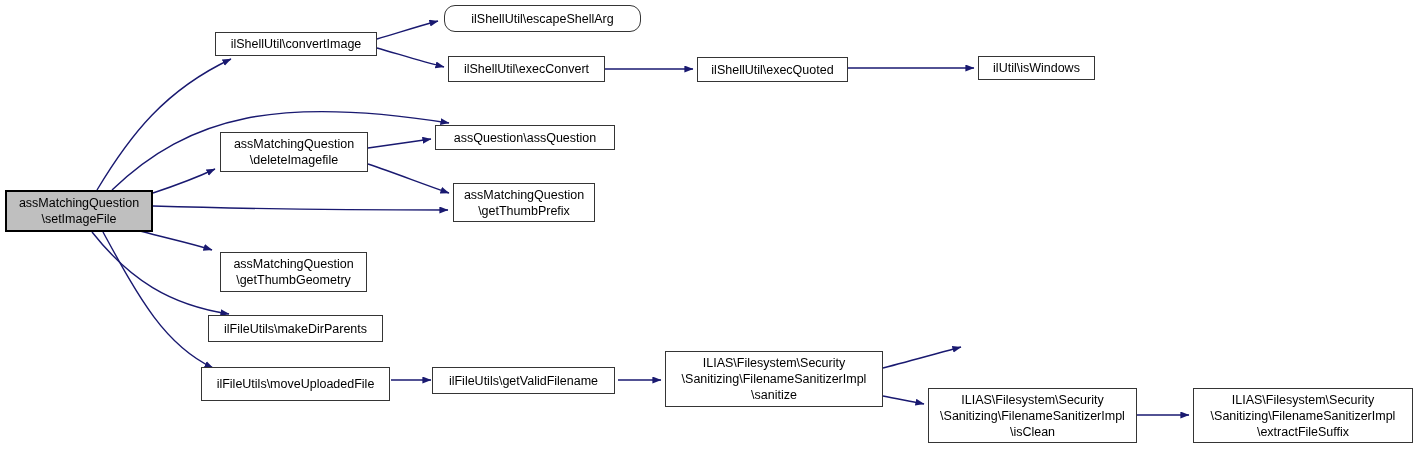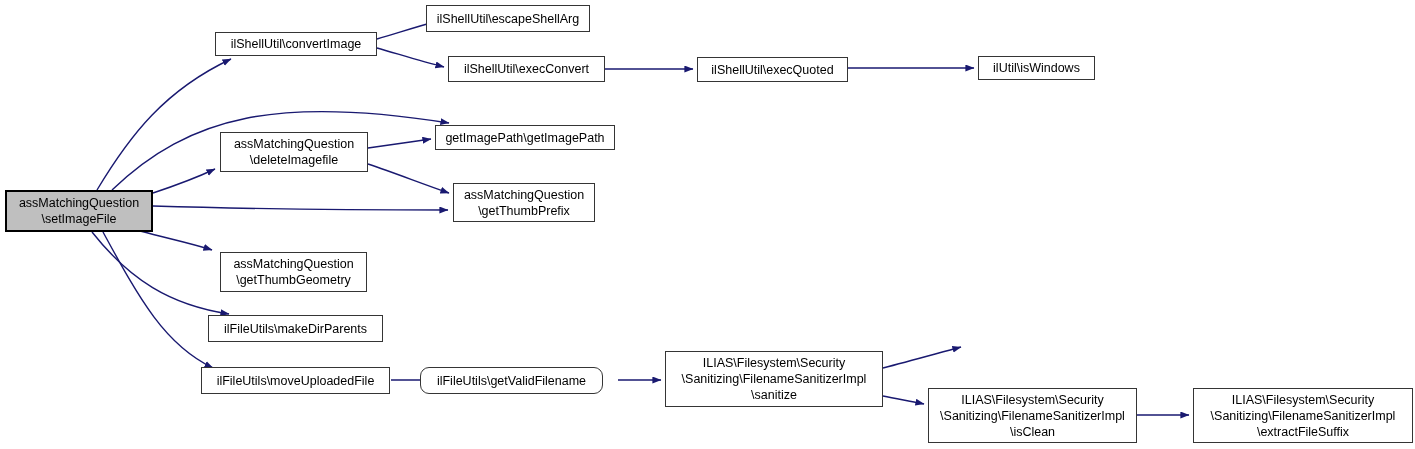--- a/index.html
+++ b/index.html
@@ -73,44 +73,44 @@
       <path marker-end="url(#arrow)" d="M 883 396 C 897 399, 910 401, 924 404"></path>
       <path marker-end="url(#arrow)" d="M 1137 415 L 1189 415"></path>
     </g>
   </svg>
 
   <div class="node highlight" style="left:5px;   top:190px; width:148px; height:42px;">assMatchingQuestion
 \setImageFile</div>
 
   <div class="node" style="left:215px;  top:32px;  width:162px; height:24px;text-align:right;">ilShellUtil\convertImage</div>
 
-  <div class="node" style="left:426px;  top:5px;   width:164px; height:27px;">ilShellUtil\escapeShellArg</div>
+  <div class="node" style="left:444px;  top:5px;   width:197px; height:27px;border-radius:11px;">ilShellUtil\escapeShellArg</div>
 
   <div class="node" style="left:448px;  top:56px;  width:157px; height:26px;">ilShellUtil\execConvert</div>
 
   <div class="node" style="left:978px;  top:56px;  width:117px; height:24px;">ilUtil\isWindows</div>
 
   <div class="node" style="left:697px;  top:57px;  width:151px; height:25px;">ilShellUtil\execQuoted</div>
 
   <div class="node" style="left:220px;  top:132px; width:148px; height:40px;">assMatchingQuestion
 \deleteImagefile</div>
 
-  <div class="node" style="left:435px;  top:125px; width:180px; height:25px;">getImagePath\getImagePath</div>
+  <div class="node" style="left:435px;  top:125px; width:180px; height:25px;">assQuestion\assQuestion</div>
 
   <div class="node" style="left:453px;  top:183px; width:142px; height:39px;">assMatchingQuestion
 \getThumbPrefix</div>
 
   <div class="node" style="left:220px;  top:252px; width:147px; height:40px;">assMatchingQuestion
 \getThumbGeometry</div>
 
   <div class="node" style="left:208px;  top:315px; width:175px; height:27px;">ilFileUtils\makeDirParents</div>
 
-  <div class="node" style="left:201px;  top:367px; width:189px; height:27px;">ilFileUtils\moveUploadedFile</div>
+  <div class="node" style="left:201px;  top:367px; width:189px; height:34px;">ilFileUtils\moveUploadedFile</div>
 
-  <div class="node" style="left:420px;  top:367px; width:183px; height:27px;border-radius:9px;">ilFileUtils\getValidFilename</div>
+  <div class="node" style="left:432px;  top:367px; width:183px; height:27px;">ilFileUtils\getValidFilename</div>
 
   <div class="node" style="left:665px;  top:351px; width:218px; height:56px;">ILIAS\Filesystem\Security
 \Sanitizing\FilenameSanitizerImpl
 \sanitize</div>
 
 
   <div class="node" style="left:928px;  top:388px; width:209px; height:55px;">ILIAS\Filesystem\Security
 \Sanitizing\FilenameSanitizerImpl
 \isClean</div>
 

